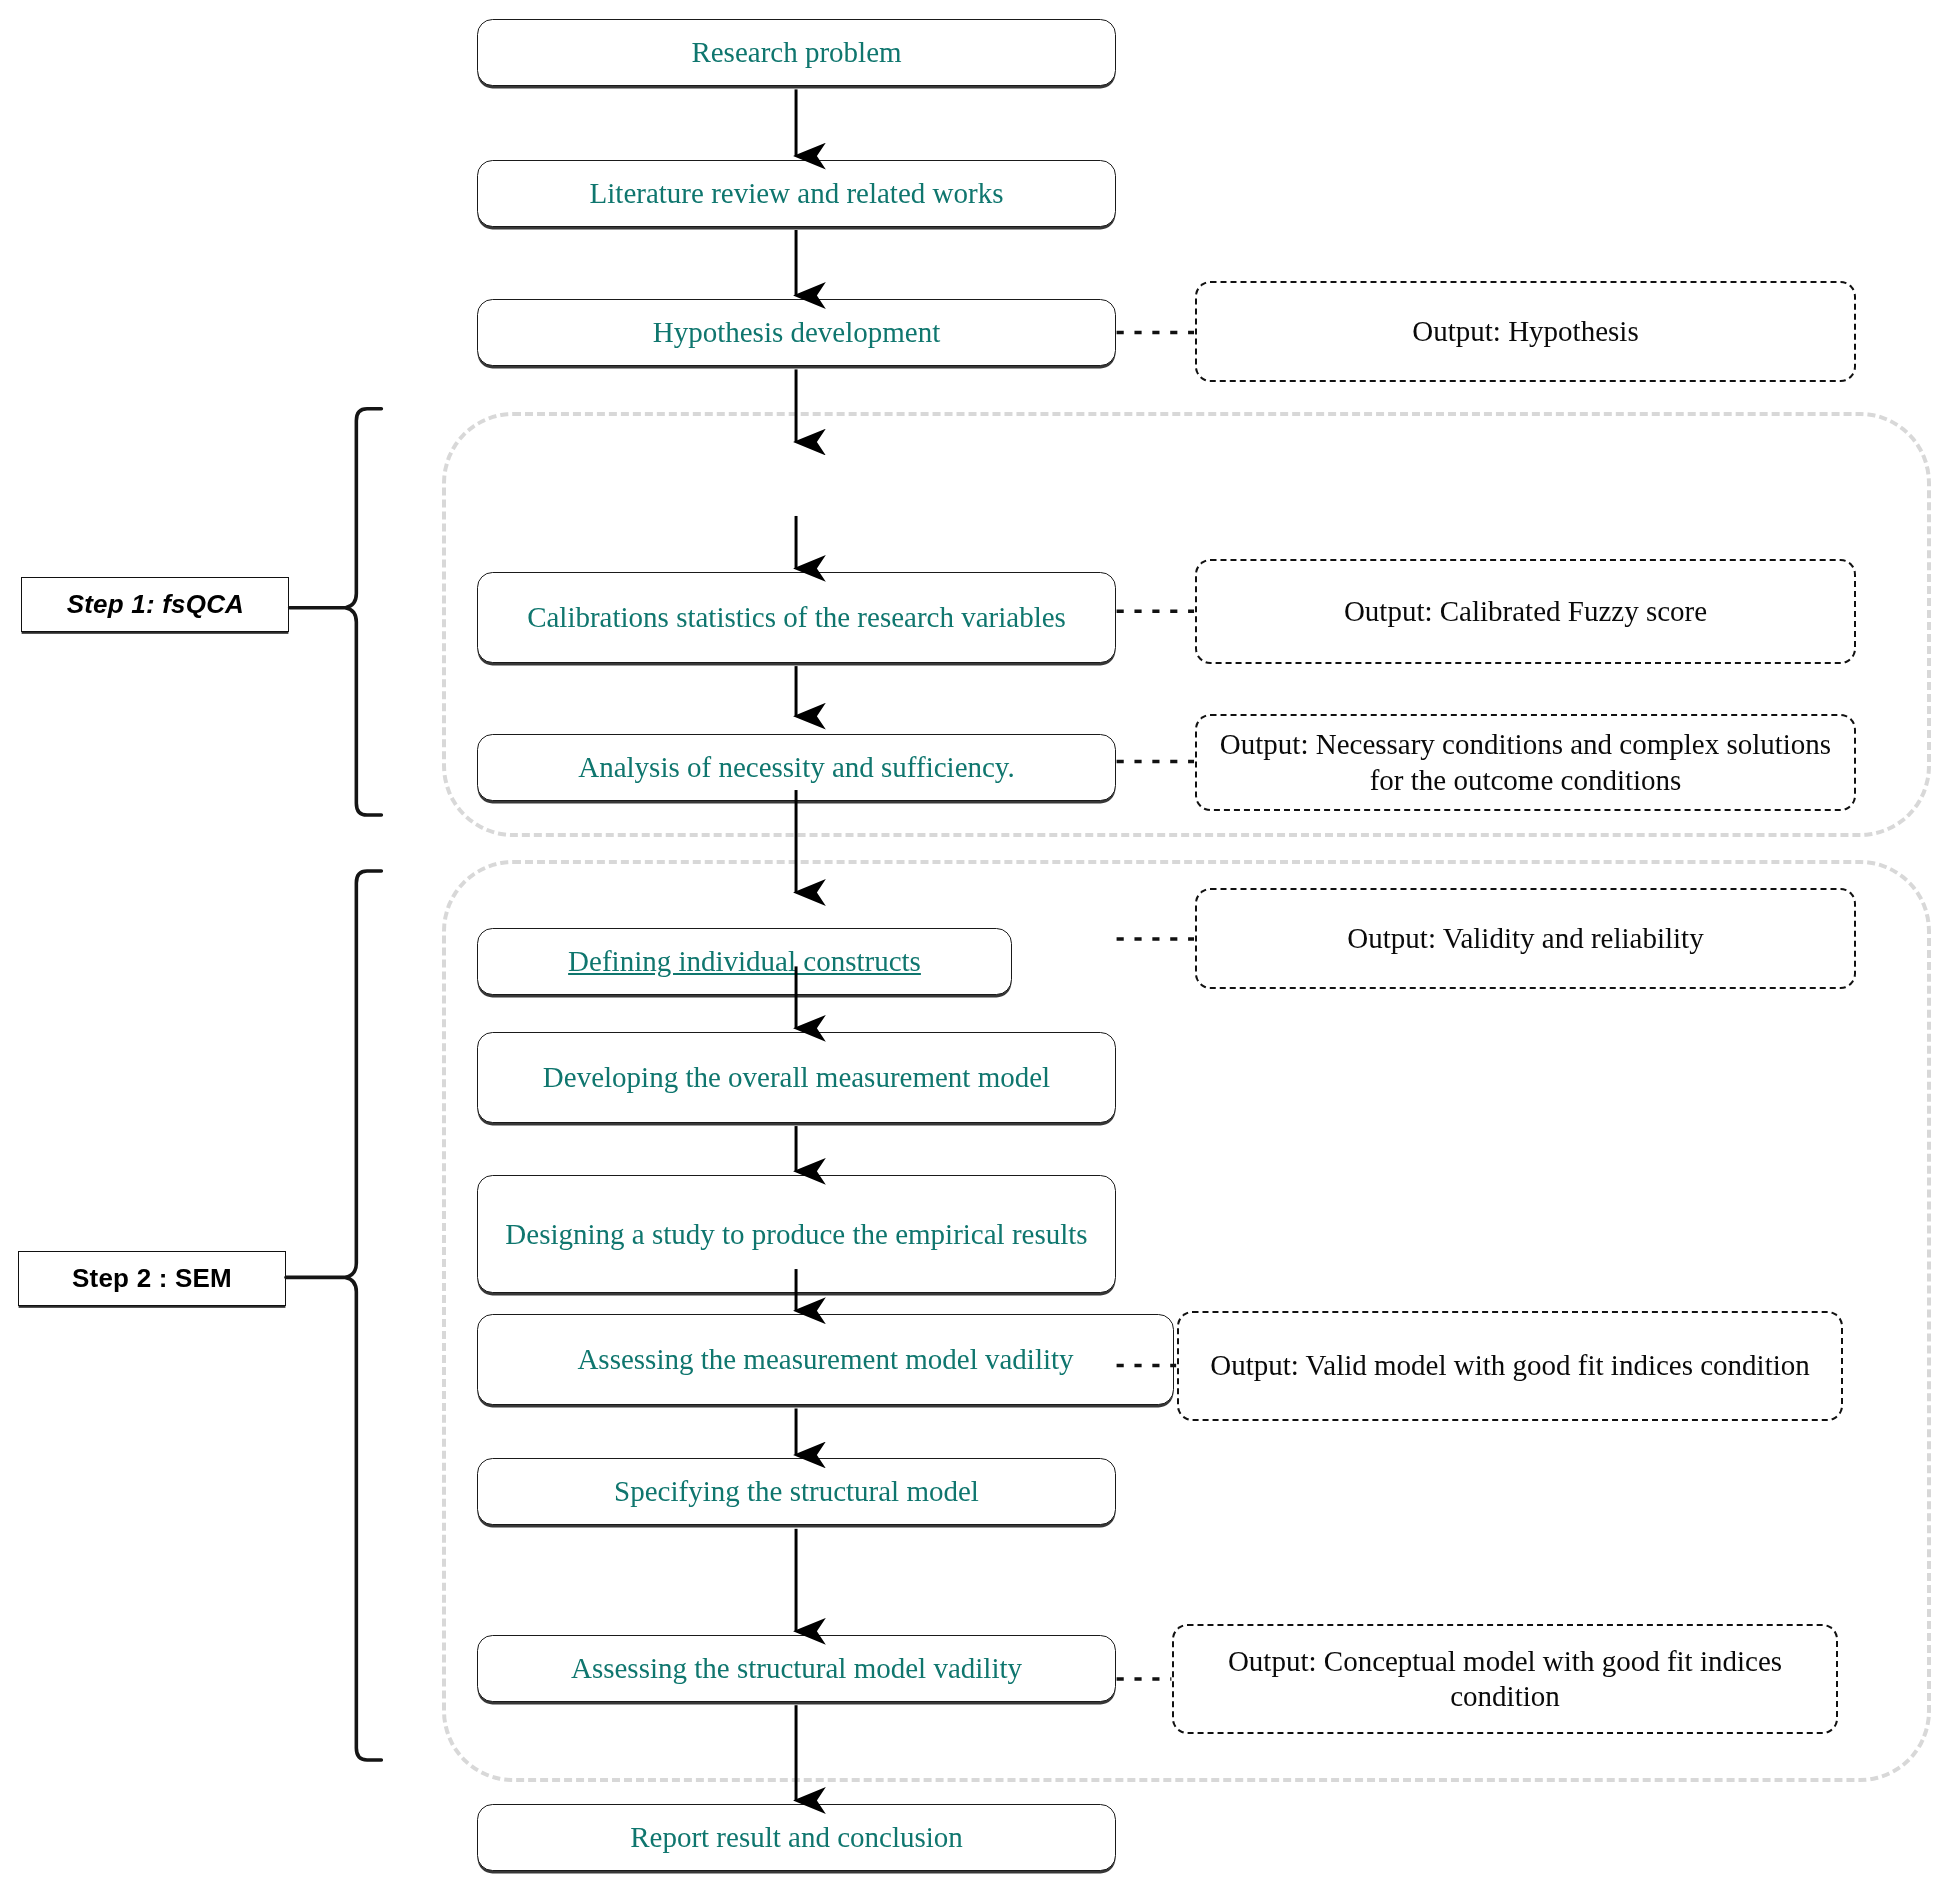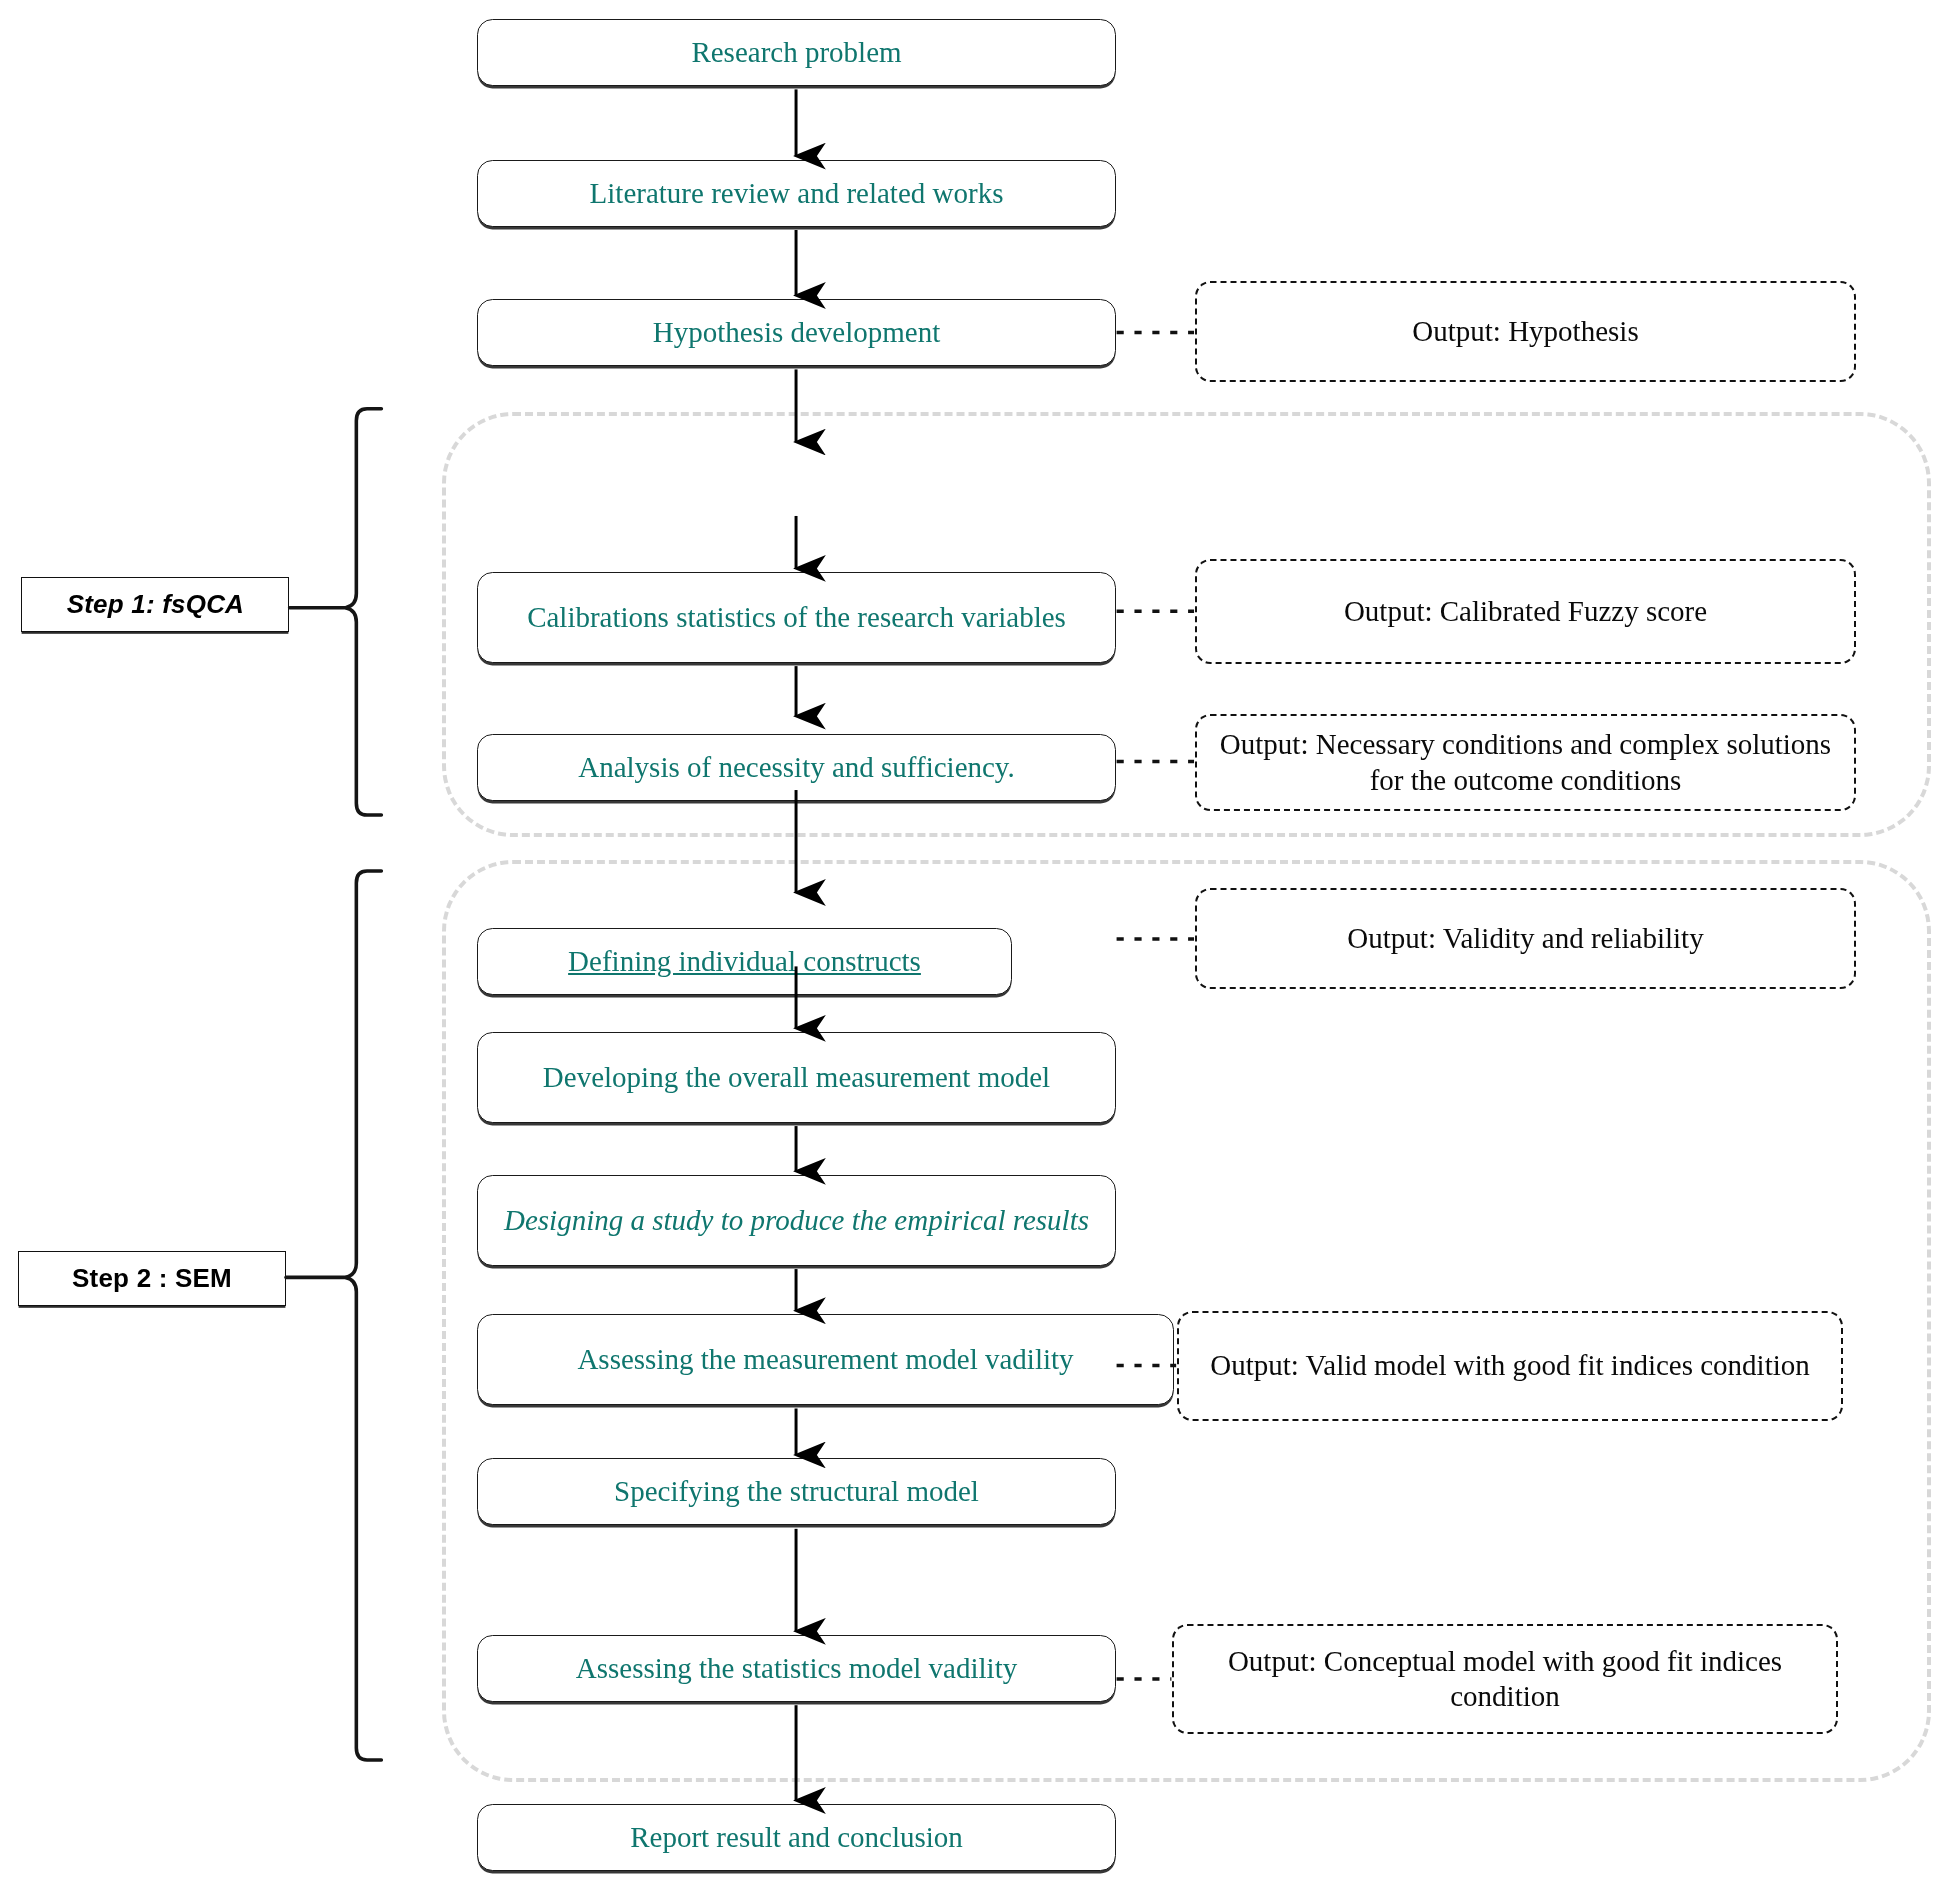--- a/index.html
+++ b/index.html
@@ -118,34 +118,34 @@
   </div>
 
   <div class="pbox" style="left:477px; top:928px; width:535px; height:67px;text-decoration:underline;">
     <span>Defining individual constructs</span>
   </div>
 
   <div class="pbox" style="left:477px; top:1032px; width:639px; height:91px;">
     <span>Developing the overall measurement model</span>
   </div>
 
-  <div class="pbox" style="left:477px; top:1175px; width:639px; height:91px;font-style:italic;">
+  <div class="pbox" style="left:477px; top:1175px; width:639px; height:118px;">
     <span>Designing a study to produce the empirical results</span>
   </div>
 
   <div class="pbox" style="left:477px; top:1314px; width:697px; height:91px;">
     <span>Assessing the measurement model vadility</span>
   </div>
 
   <div class="pbox" style="left:477px; top:1458px; width:639px; height:67px;">
     <span>Specifying the structural model</span>
   </div>
 
   <div class="pbox" style="left:477px; top:1635px; width:639px; height:67px;">
-    <span>Assessing the statistics model vadility</span>
+    <span>Assessing the structural model vadility</span>
   </div>
 
   <div class="pbox" style="left:477px; top:1804px; width:639px; height:67px;">
     <span>Report result and conclusion</span>
   </div>
 
   <div class="obox" style="left:1195px; top:281px; width:661px; height:101px;">
     <span>Output: Hypothesis</span>
   </div>
 

